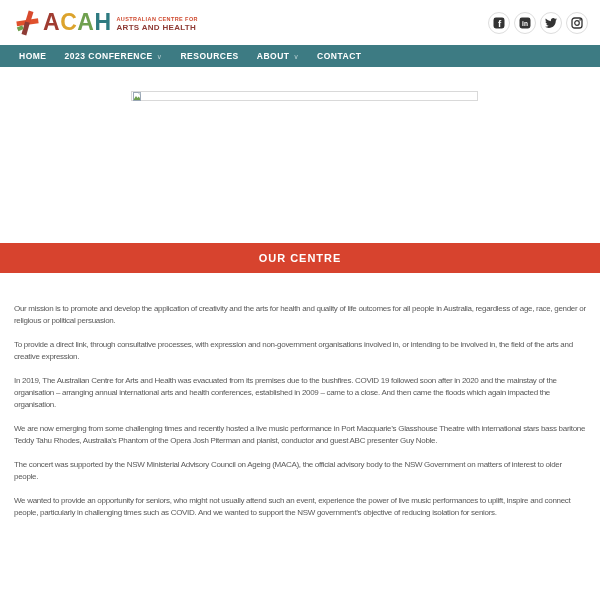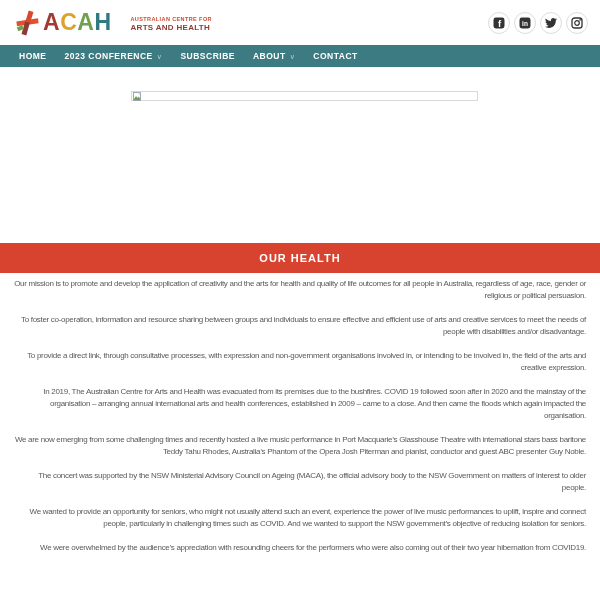--- a/index.html
+++ b/index.html
@@ -26,21 +26,21 @@
     font-size: 23px;
     font-weight: bold;
     letter-spacing: 0.5px;
     line-height: 1;
     display: flex;
   }
   .ltr-0 { color: #a03c31; }
   .ltr-1 { color: #dca32c; }
   .ltr-2 { color: #6fa04e; }
   .ltr-3 { color: #2e7a80; }
-  .logo-tagline { margin-left: 19px; padding-top: 2px; }
+  .logo-tagline { margin-left: 5px; padding-top: 2px; }
   .tagline-1 {
     font-size: 5.5px; font-weight: bold; color: #cf4a2f;
     letter-spacing: 0.4px; line-height: 7px;
   }
   .tagline-2 {
     font-size: 8px; font-weight: bold; color: #8e3b35;
     letter-spacing: 0.3px; line-height: 9px;
   }
   .social-row { display: flex; align-items: center; gap: 4px; }
   .social-btn {
@@ -100,22 +100,22 @@
   }
   .mission-title {
     color: #ffffff;
     font-size: 11px;
     font-weight: bold;
     letter-spacing: 1px;
   }
 
   
   .mission-body {
-    padding: 5px 14px 0 14px;
-    text-align: right;
+    padding: 30px 14px 0 14px;
+    text-align: left;
   }
   .mission-body p {
     color: #595959;
     font-size: 8px;
     letter-spacing: -0.3px;
     line-height: 12px;
     margin-bottom: 12px;
   }
 </style>
 </head>
@@ -171,21 +171,21 @@
 
 <div class="main-nav">
   <a class="nav-item">
       <span>HOME</span>
     </a>
   <a class="nav-item">
       <span>2023 CONFERENCE</span>
       <span class="nav-chevron">∨</span>
     </a>
   <a class="nav-item">
-      <span>SUBSCRIBE</span>
+      <span>RESOURCES</span>
     </a>
   <a class="nav-item">
       <span>ABOUT</span>
       <span class="nav-chevron">∨</span>
     </a>
   <a class="nav-item">
       <span>CONTACT</span>
     </a>
 </div>
 
@@ -193,27 +193,25 @@
 
   <div class="hero-placeholder">
     <svg class="broken-icon" width="8" height="9" viewBox="0 0 8 9">
       <rect x="0.5" y="0.5" width="7" height="8" fill="#ffffff" stroke="#9aa7b5" stroke-width="1"></rect>
       <path d="M1 7 L3 4 L4.5 6 L5.8 4.5 L7 6.5 L7 8 L1 8 Z" fill="#6fa04e"></path>
       <path d="M5 0.5 L7.5 0.5 L7.5 3 Z" fill="#ffffff" stroke="#9aa7b5" stroke-width="0.7"></path>
     </svg>
   </div>
 
   <div class="mission-banner">
-    <h2 class="mission-title">OUR HEALTH</h2>
+    <h2 class="mission-title">OUR CENTRE</h2>
   </div>
 
   <div class="mission-body">
     <p>Our mission is to promote and develop the application of creativity and the arts for health and quality of life outcomes for all people in Australia, regardless of age, race, gender or religious or political persuasion.</p>
-    <p>To foster co-operation, information and resource sharing between groups and individuals to ensure effective and efficient use of arts and creative services to meet the needs of people with disabilities and/or disadvantage.</p>
     <p>To provide a direct link, through consultative processes, with expression and non-government organisations involved in, or intending to be involved in, the field of the arts and creative expression.</p>
     <p>In 2019, The Australian Centre for Arts and Health was evacuated from its premises due to the bushfires. COVID 19 followed soon after in 2020 and the mainstay of the organisation – arranging annual international arts and health conferences, established in 2009 – came to a close.  And then came the floods which again impacted the organisation.</p>
     <p>We are now emerging from some challenging times and recently hosted a live music performance in Port Macquarie’s Glasshouse Theatre with international stars bass baritone Teddy Tahu Rhodes, Australia’s Phantom of the Opera Josh Piterman and pianist, conductor and guest ABC presenter Guy Noble.</p>
     <p>The concert was supported by the NSW Ministerial Advisory Council on Ageing (MACA), the official advisory body to the NSW Government on matters of interest to older people.</p>
     <p>We wanted to provide an opportunity for seniors, who might not usually attend such an event, experience the power of live music performances to uplift, inspire and connect people, particularly in challenging times such as COVID. And we wanted to support the NSW government’s objective of reducing isolation for seniors.</p>
-    <p>We were overwhelmed by the audience’s appreciation with resounding cheers for the performers who were also coming out of their two year hibernation from COVID19.</p>
   </div>
 
 </div>
 
 </body></html>

